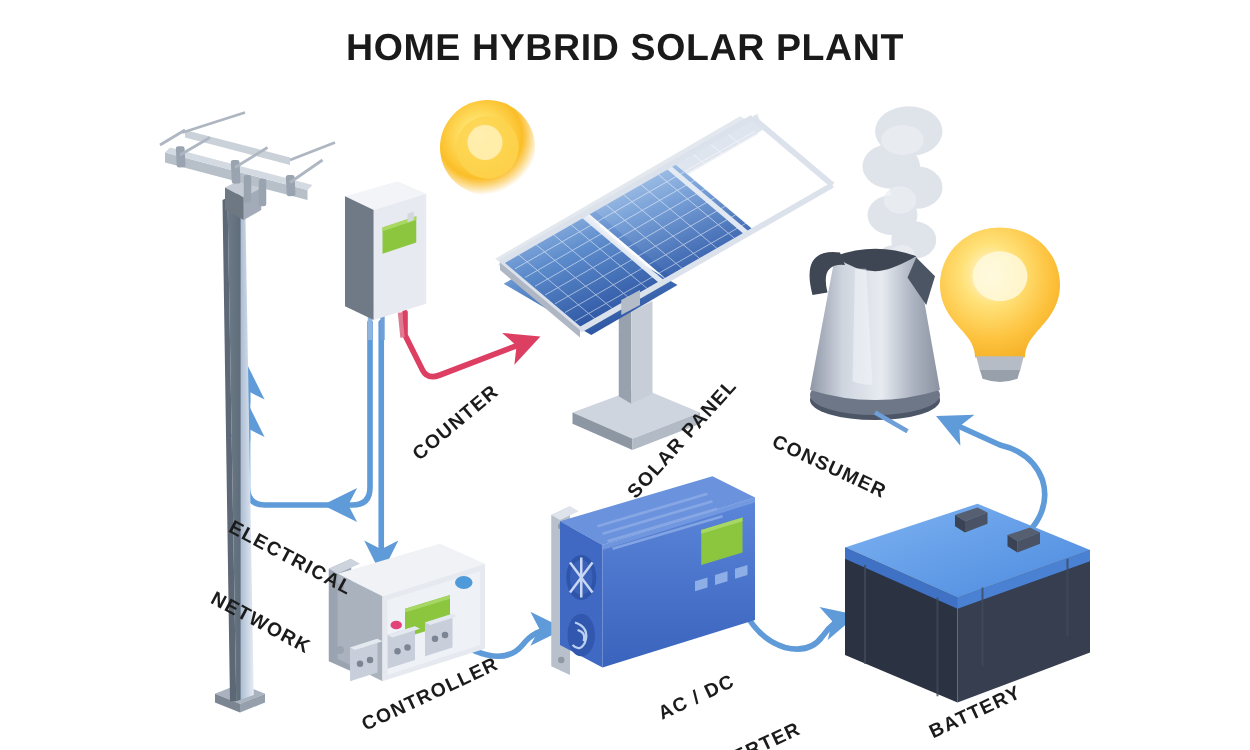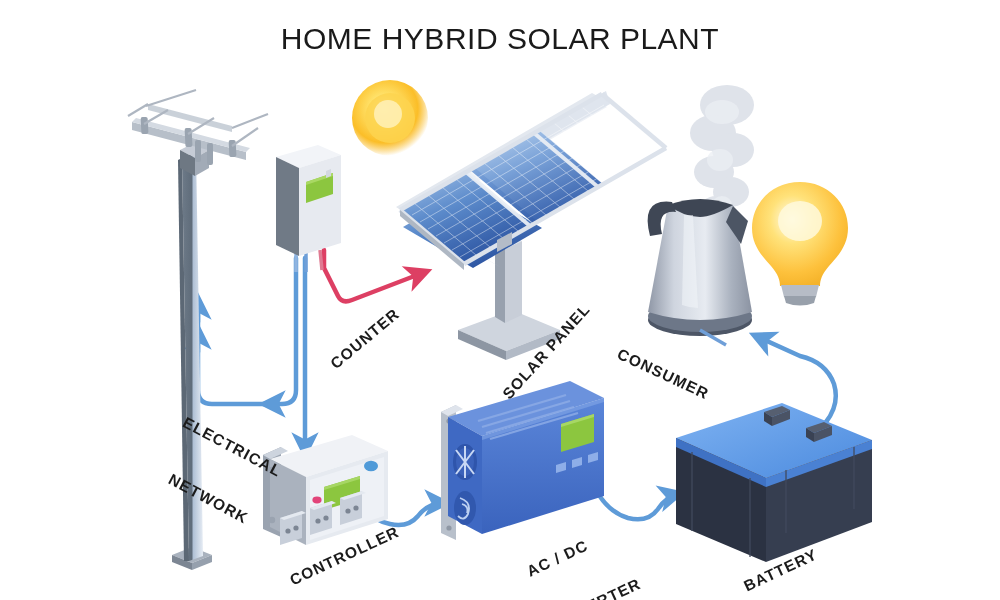--- a/index.html
+++ b/index.html
@@ -29,21 +29,21 @@
     display: block;
   }
   .title {
     position: absolute;
     left: 0;
     top: 22px;
     width: 1000px;
     text-align: center;
     font-family: "Liberation Sans", sans-serif;
     font-size: 30px;
-    font-weight: normal;
+    font-weight: bold;
     letter-spacing: 0.5px;
     color: #1a1a1a;
   }
   .lbl {
     position: absolute;
     font-family: "Liberation Sans", sans-serif;
     font-size: 15.5px;
     font-weight: bold;
     color: #1b1b1b;
     letter-spacing: 1.1px;

